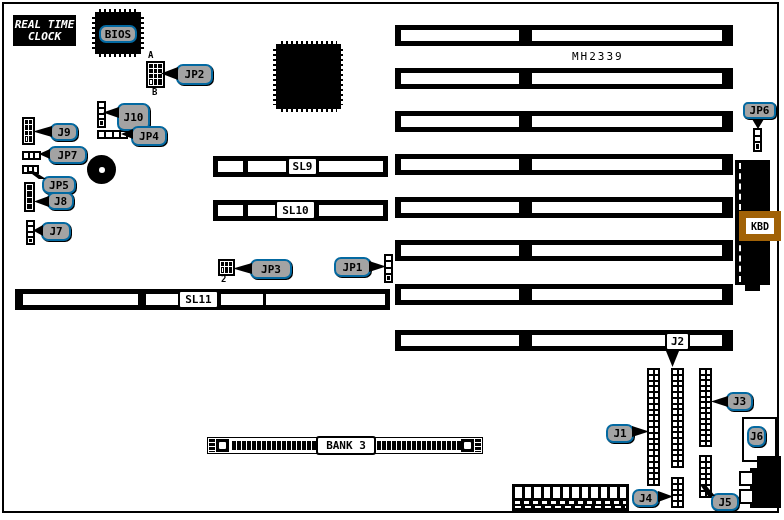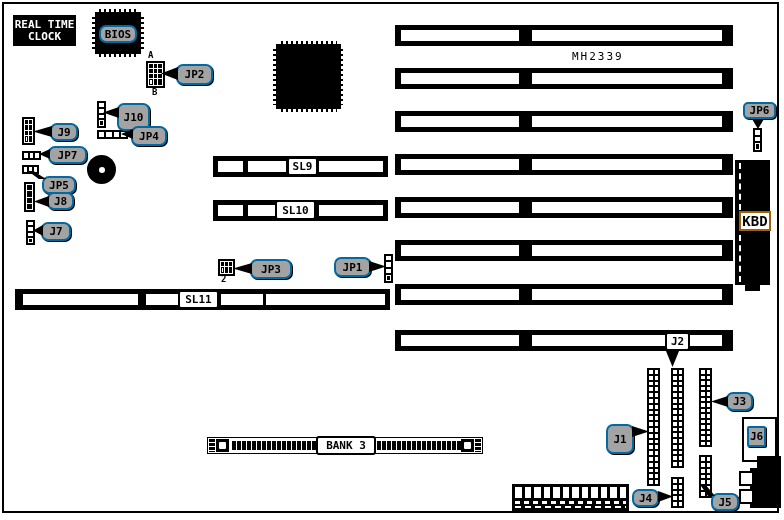--- a/index.html
+++ b/index.html
@@ -33,29 +33,29 @@
   .pg.light i{background:#000;}
   #jp2c i:nth-child(10),#j9c i:nth-child(7),#jp3c i:nth-child(4){background:#fff;border:1px solid #000;}
   #j10c i:nth-child(4),#j7c i:nth-child(4),#jp1c i:nth-child(4),#jp6c i:nth-child(3){background:#000;border:1px solid #fff;}
   
   .chipbody{position:absolute;background:#000;z-index:2;}
   .fringe-h{position:absolute;height:4px;background:repeating-linear-gradient(90deg,#000 0 2px,#fff 2px 5px);z-index:1;}
   .fringe-v{position:absolute;width:4px;background:repeating-linear-gradient(180deg,#000 0 2px,#fff 2px 5px);z-index:1;}
   
   .rtc{position:absolute;left:13px;top:15px;width:63px;height:31px;background:#000;color:#fff;
        display:flex;flex-direction:column;align-items:center;justify-content:center;
-       font-weight:bold;font-size:11px;line-height:12px;z-index:2;}
+       font-weight:bold;font-size:11px;line-height:12px;z-index:2;font-style:italic;}
   
   .speaker{position:absolute;left:87px;top:155px;width:29px;height:29px;border-radius:50%;background:#000;z-index:2;}
   .speaker b{position:absolute;left:12px;top:12px;width:6px;height:6px;border-radius:50%;background:#fff;}
   
   .kbd{position:absolute;left:735px;top:160px;width:35px;height:125px;background:#000;z-index:2;}
   .kbd-dash{position:absolute;left:4px;top:3px;height:119px;width:0;border-left:2px dashed #fff;}
-  .kbd-label{position:absolute;left:4px;top:51px;width:28px;height:16px;background:#fff;border:2px solid #a16207;
-             display:flex;align-items:center;justify-content:center;font-weight:bold;font-size:14px;z-index:3;}
+  .kbd-label{position:absolute;left:4px;top:51px;width:28px;height:16px;background:#fff;border:7px solid #a16207;
+             display:flex;align-items:center;justify-content:center;font-weight:bold;font-size:10px;z-index:3;}
   .kbd-notch{position:absolute;left:745px;top:285px;width:15px;height:6px;background:#000;z-index:2;}
   
   .bank{position:absolute;left:207px;width:276px;height:17px;border:1px solid #000;background:#fff;box-sizing:border-box;z-index:2;}
   .bk-ladder{position:absolute;top:1px;width:6px;height:13px;background:repeating-linear-gradient(180deg,#000 0 3px,#fff 3px 4px);}
   .bk-latch{position:absolute;top:1px;width:13px;height:13px;background:#000;display:flex;align-items:center;justify-content:center;}
   .bk-latch b{width:7px;height:7px;background:#fff;border-radius:1px;display:block;}
   .bk-bar{position:absolute;left:23px;top:3px;width:230px;height:9px;background:#000;
           background-image:repeating-linear-gradient(90deg,#fff 0 1px,#000 1px 5px);}
   .bk-label{position:absolute;left:108px;top:-2px;width:60px;height:19px;}
   
@@ -340,21 +340,21 @@
       <i></i>
       <i></i>
       <i></i>
       <i></i>
       <i></i>
       <i></i>
       <i></i>
       <i></i>
     </div>
 
-  <div class="callout" style="left:606px;top:424px;width:28px;height:30px;">
+  <div class="callout" style="left:606px;top:424px;width:28px;height:19px;">
     <span>J1</span>
   </div>
   <div class="ldr right" style="left:632px;top:426px;width:17px;height:11px;"></div>
   <div class="pg dark" style="left:647px;top:368px;width:13px;height:118px;grid-template-columns:repeat(2,1fr);">
       <i></i>
       <i></i>
       <i></i>
       <i></i>
       <i></i>
       <i></i>
@@ -423,21 +423,21 @@
       <i></i>
       <i></i>
       <i></i>
     </div>
   <div class="ldr left" style="left:711px;top:396px;width:17px;height:11px;"></div>
   <div class="callout" style="left:726px;top:392px;width:27px;height:19px;">
     <span>J3</span>
   </div>
 
   <div class="j6box"></div>
-  <div class="callout" style="left:747px;top:426px;width:19px;height:21px;border-radius:2px;text-align:center;">
+  <div class="callout" style="left:747px;top:426px;width:19px;height:21px;border-radius:7px;text-align:center;">
     <span>J6</span>
   </div>
 
   <div class="callout" style="left:632px;top:489px;width:27px;height:18px;">
     <span>J4</span>
   </div>
   <div class="ldr right" style="left:658px;top:491px;width:15px;height:11px;"></div>
   <div class="pg dark" style="left:671px;top:477px;width:13px;height:31px;grid-template-columns:repeat(2,1fr);">
       <i></i>
       <i></i>

